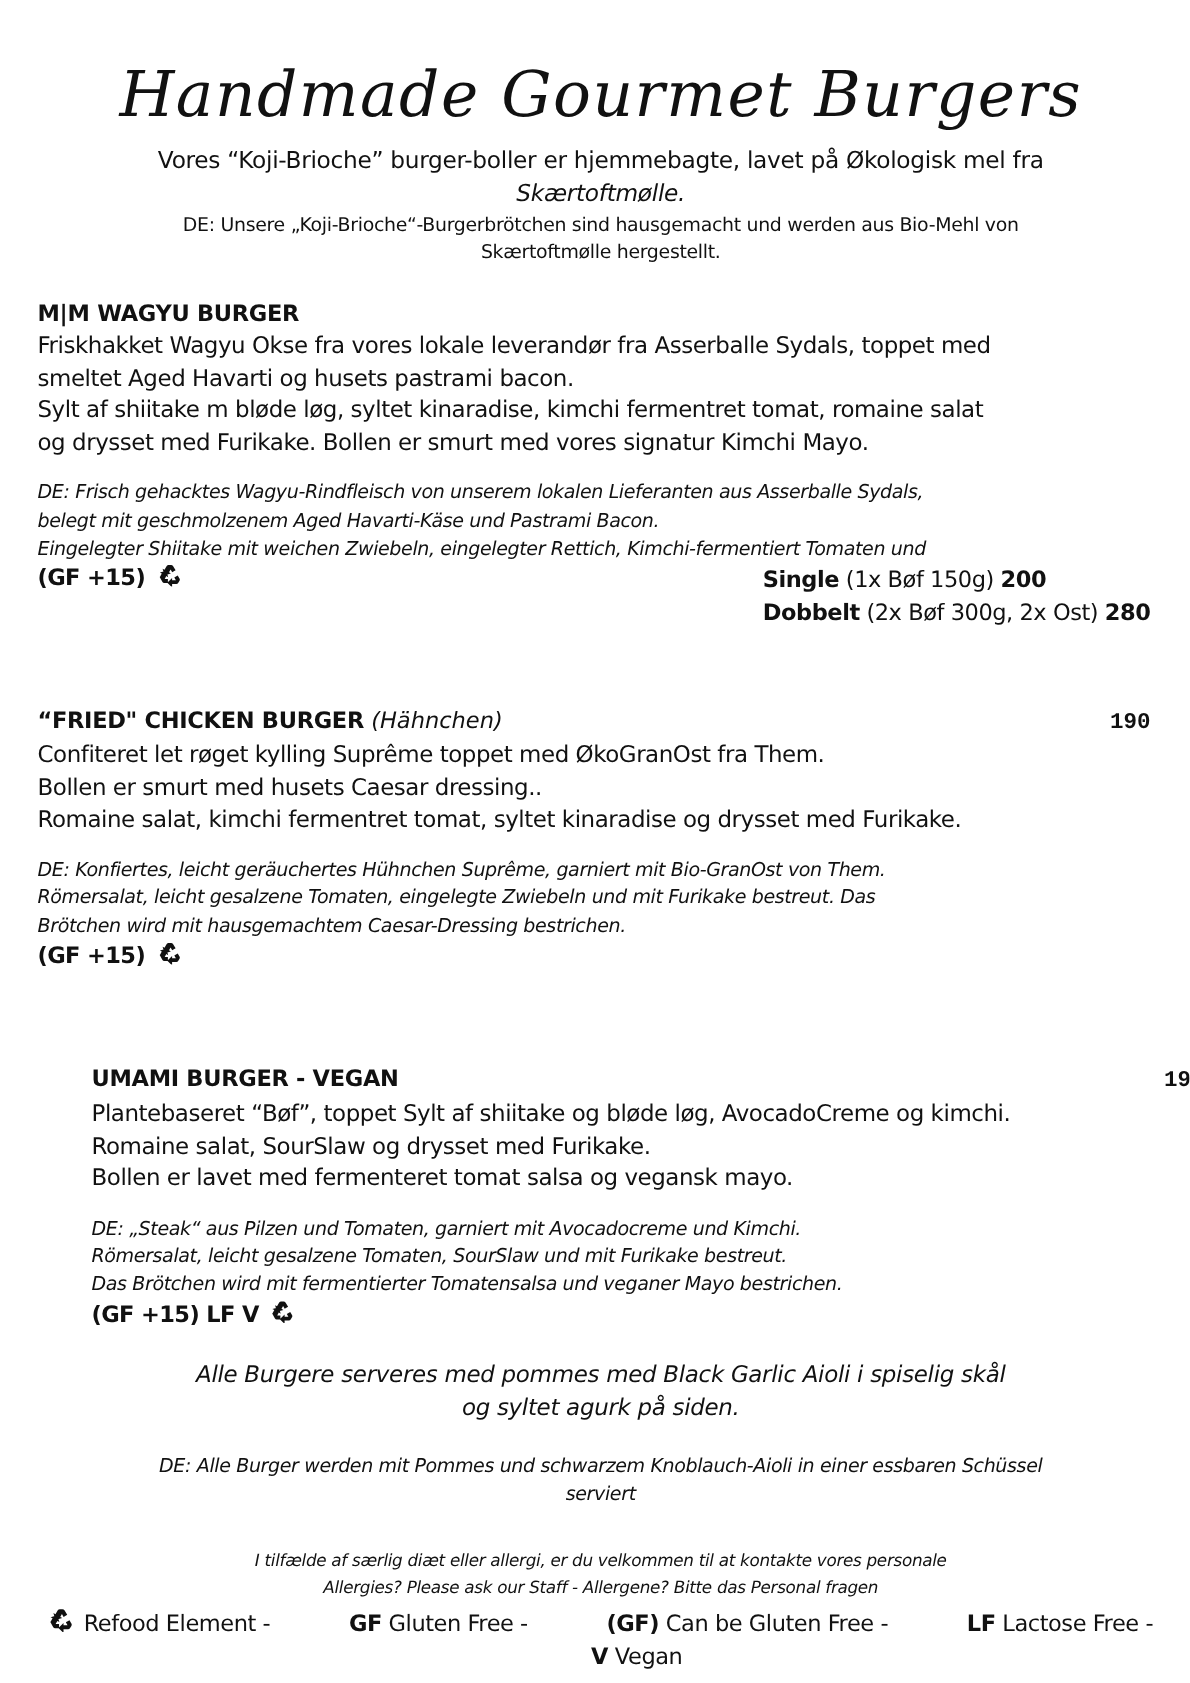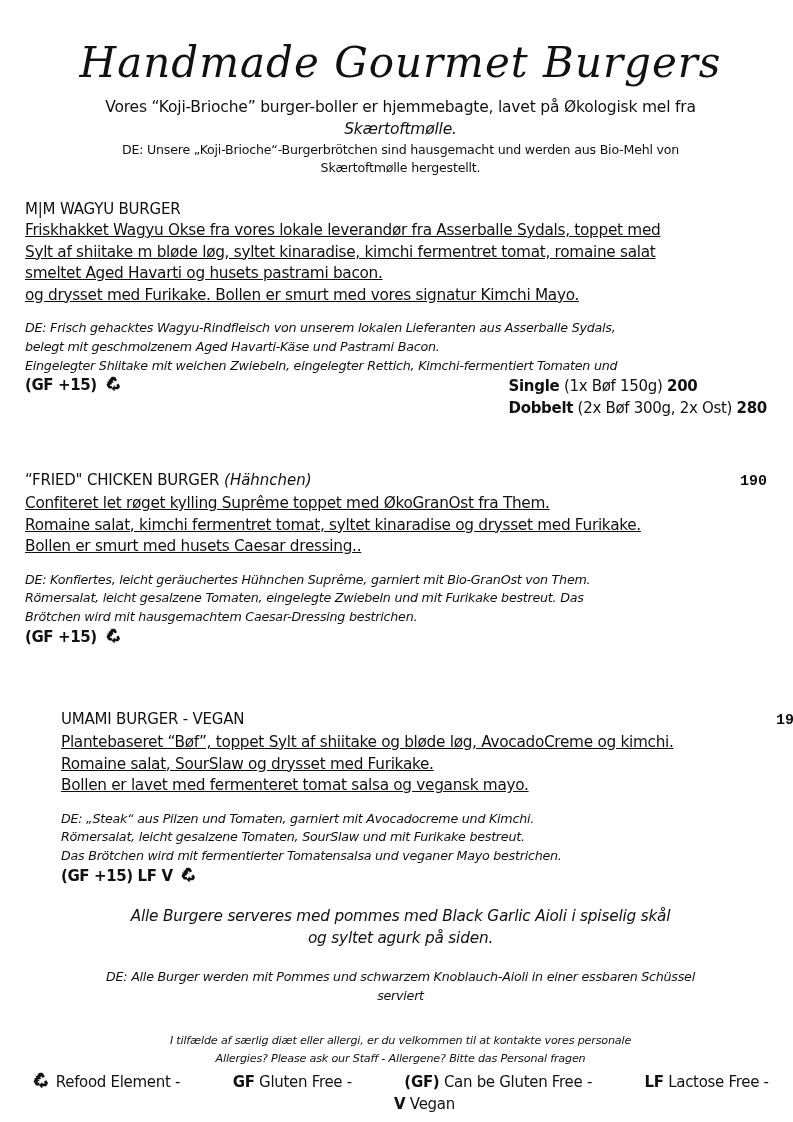--- a/index.html
+++ b/index.html
@@ -15,24 +15,24 @@
       font-size: 42px; line-height: 66px; letter-spacing: 1px; font-weight: 300;
       color: #111;
     }
     .intro-da { top: 96px; font-size: 15.5px; line-height: 22px; letter-spacing: -0.2px; }
     .intro-da .it { font-style: italic; }
     .intro-de { top: 141px; font-size: 12.6px; line-height: 18px; letter-spacing: -0.2px; }
 
     .section { left: 25px; width: 742px; }
     .head-row { display: flex; justify-content: space-between; align-items: baseline;
       font-size: 15px; line-height: 22px; }
-    .head-row .name { font-weight: normal; letter-spacing: -0.2px; }
+    .head-row .name { font-weight: bold; letter-spacing: -0.2px; }
     .head-row .sub { font-style: italic; font-weight: normal; }
     .head-row .price { font-weight: bold; font-family: Liberation Mono, monospace; }
-    .da-line { font-size: 15.3px; line-height: 21.6px; letter-spacing: -0.3px; white-space: nowrap; text-decoration: underline; }
+    .da-line { font-size: 15.3px; line-height: 21.6px; letter-spacing: -0.3px; white-space: nowrap; }
     .de-line { font-size: 12.7px; line-height: 18.6px; font-style: italic; letter-spacing: -0.25px; white-space: nowrap; }
     .gap { height: 13px; }
     .tags { font-weight: bold; font-size: 15px; line-height: 20px; letter-spacing: -0.4px; }
     .recycle { display: inline-block; width: 16px; height: 16px; vertical-align: -1px; margin-left: 3px; }
     .price-rows { text-align: left; font-size: 15px; line-height: 22px; letter-spacing: -0.3px; }
     .price-rows b { font-weight: bold; }
     .tagprice { display: flex; justify-content: space-between; align-items: flex-start; }
 
     .serve { top: 905px; font-size: 15.3px; line-height: 22px; font-style: italic; letter-spacing: -0.2px; }
     .serve-de { top: 968px; font-size: 12.7px; line-height: 18.5px; font-style: italic; letter-spacing: -0.25px; }
@@ -52,22 +52,22 @@
 <div class="abs center intro-de">
   <div>DE: Unsere „Koji-Brioche“-Burgerbrötchen sind hausgemacht und werden aus Bio-Mehl von</div>
   <div>Skærtoftmølle hergestellt.</div>
 </div>
 
 <div class="abs section" style="top:198px;">
   <div class="head-row">
     <span class="name">M|M WAGYU BURGER</span>
   </div>
   <div class="da-line">Friskhakket Wagyu Okse fra vores lokale leverandør fra Asserballe Sydals, toppet med</div>
+  <div class="da-line">smeltet Aged Havarti og husets pastrami bacon.</div>
   <div class="da-line">Sylt af shiitake m bløde løg, syltet kinaradise, kimchi fermentret tomat, romaine salat</div>
-  <div class="da-line">smeltet Aged Havarti og husets pastrami bacon.</div>
   <div class="da-line">og drysset med Furikake. Bollen er smurt med vores signatur Kimchi Mayo.</div>
   <div class="gap"></div>
   <div class="de-line">DE: Frisch gehacktes Wagyu-Rindfleisch von unserem lokalen Lieferanten aus  Asserballe Sydals,</div>
   <div class="de-line">belegt mit geschmolzenem Aged Havarti-Käse und Pastrami Bacon.</div>
   <div class="de-line">Eingelegter Shiitake mit weichen Zwiebeln, eingelegter Rettich, Kimchi-fermentiert Tomaten und</div>
   <div class="tagprice">
     <div class="tags">
       <span>(GF +15)</span>
       <svg class="recycle" viewBox="0 0 24 24">
           <path fill="#111" d="M9.2 3.5 7 7.3l-1.9-1.1 1.8 6.5 6.5-1.8-1.9-1.1 1.6-2.8 1.6 2.8 3.4-2-2.6-4.3A2.3 2.3 0 0 0 13.5 2.5h-2.3a2.3 2.3 0 0 0-2 1Zm-7 11.1 2.6 4.6a2.3 2.3 0 0 0 2 1.2h3.6v-4H7.2l1.6-2.8 1.9 1.1-1.8-6.5-6.5 1.8 1.9 1.1-1.6 2.8Zm12.4 6.9h4.2a2.3 2.3 0 0 0 2-1.2l1.2-2a2.3 2.3 0 0 0 0-2.3l-1.8-3.1-3.4 2 1.6 2.8h-3.8v-2.2l-4.8 4.7 4.8 4.7z"></path>
@@ -79,22 +79,22 @@
     </div>
   </div>
 </div>
 
 <div class="abs section" style="top:469px;">
   <div class="head-row">
     <span><span class="name">“FRIED" CHICKEN BURGER</span> <span class="sub">(Hähnchen)</span></span>
     <span class="price">190</span>
   </div>
   <div class="da-line">Confiteret let røget kylling Suprême toppet med ØkoGranOst fra Them.</div>
+  <div class="da-line">Bollen er smurt med husets Caesar dressing..</div>
   <div class="da-line">Romaine salat, kimchi fermentret tomat, syltet kinaradise og drysset med Furikake.</div>
-  <div class="da-line">Bollen er smurt med husets Caesar dressing..</div>
   <div class="gap"></div>
   <div class="de-line">DE: Konfiertes, leicht geräuchertes Hühnchen Suprême, garniert mit Bio-GranOst von Them.</div>
   <div class="de-line">Römersalat, leicht gesalzene Tomaten, eingelegte Zwiebeln und mit Furikake bestreut. Das</div>
   <div class="de-line">Brötchen wird mit hausgemachtem Caesar-Dressing bestrichen.</div>
   <div class="tags">
     <span>(GF +15)</span>
     <svg class="recycle" viewBox="0 0 24 24">
         <path fill="#111" d="M9.2 3.5 7 7.3l-1.9-1.1 1.8 6.5 6.5-1.8-1.9-1.1 1.6-2.8 1.6 2.8 3.4-2-2.6-4.3A2.3 2.3 0 0 0 13.5 2.5h-2.3a2.3 2.3 0 0 0-2 1Zm-7 11.1 2.6 4.6a2.3 2.3 0 0 0 2 1.2h3.6v-4H7.2l1.6-2.8 1.9 1.1-1.8-6.5-6.5 1.8 1.9 1.1-1.6 2.8Zm12.4 6.9h4.2a2.3 2.3 0 0 0 2-1.2l1.2-2a2.3 2.3 0 0 0 0-2.3l-1.8-3.1-3.4 2 1.6 2.8h-3.8v-2.2l-4.8 4.7 4.8 4.7z"></path>
       </svg>
   </div>

